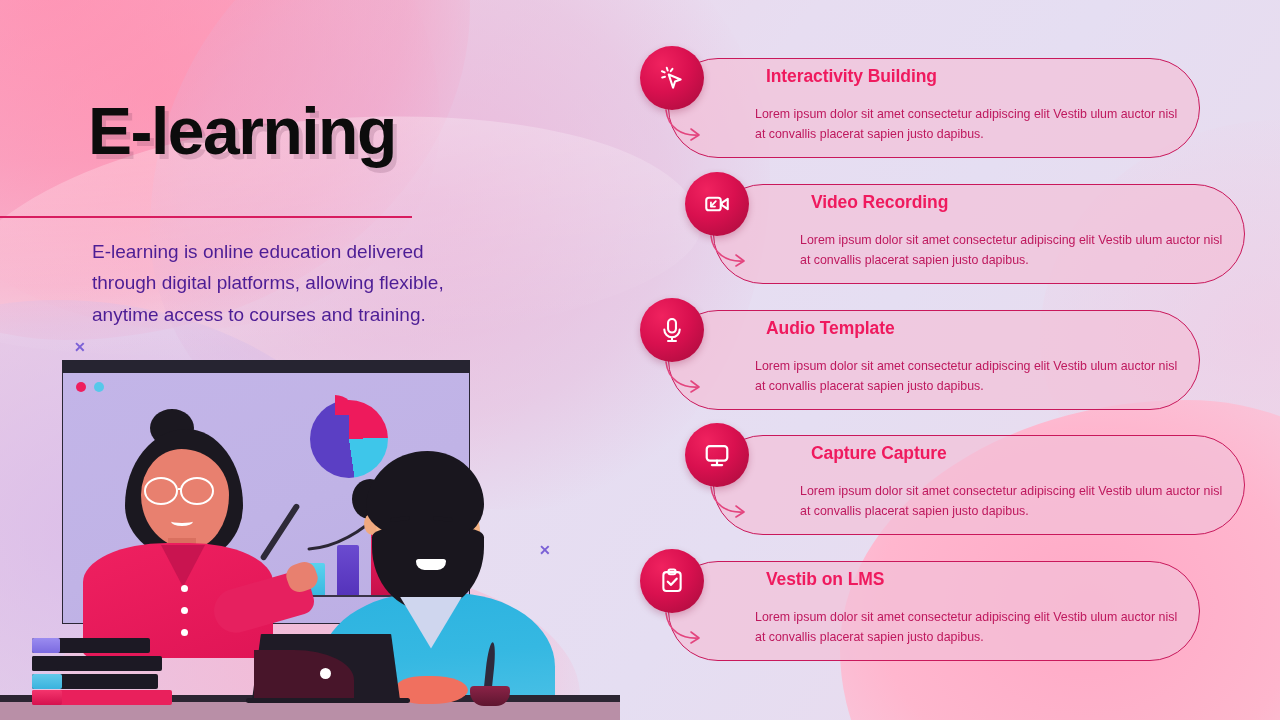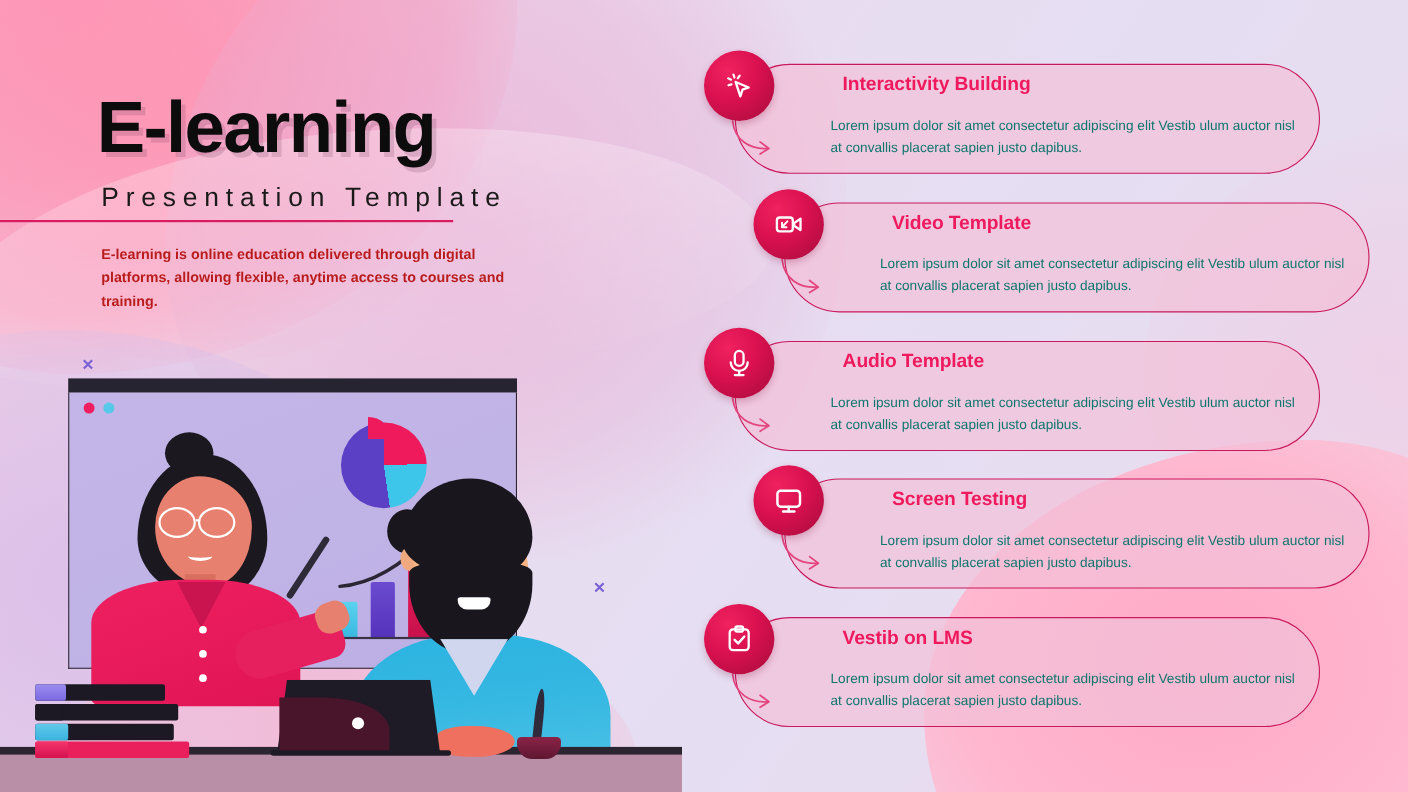--- a/index.html
+++ b/index.html
@@ -52,38 +52,38 @@
     border-radius: 50% 50% 45% 55% / 52% 48% 52% 48%;
   }
   .swoosh {
     position:absolute; left:-60px; top:120px; width:760px; height:230px;
     background: linear-gradient(180deg, rgba(255,255,255,.28), rgba(255,255,255,0));
     border-radius: 50% 50% 45% 55% / 70% 60% 40% 30%;
     transform: rotate(-5deg);
   }
 
   
-  .left { position:absolute; left:0; top:0; width:620px; height:544px; }
+  .left { position:absolute; left:0; top:16px; width:620px; height:544px; }
   .title {
     position:absolute; left:88px; top:82px;
     font-size: 66px; font-weight: 800; letter-spacing:-1.5px;
     color:#0c0c0c; line-height:1;
     text-shadow: 4px 5px 0 rgba(90,40,70,.17);
   }
   .subtitle {
     position:absolute; left:92px; top:166px;
     font-size: 24px; letter-spacing: 6.2px; color:#1a1a1a; font-weight:400;
   }
   .divider {
     position:absolute; left:0; top:200px; width:412px; height:1.6px;
     background:#d81c5f;
   }
   .lead {
     position:absolute; left:92px; top:220px; width:400px;
-    font-size:13px; line-height:1.65; color:#b91c1c;font-weight:bold;
+    font-size:19px; line-height:1.65; color:#4c1d95;
   }
   .xmark { position:absolute; color:#7b61d6; font-size:14px; font-weight:600; }
   .xm1 { left:74px; top:323px; }
   .xm2 { left:539px; top:526px; }
 
   
   .illus { position:absolute; left:0; top:330px; width:620px; height:390px; }
   .monitor { position:absolute; left:62px; top:14px; width:408px; height:264px; }
   .mon-bar { position:absolute; left:0; top:0; width:100%; height:13px; background:#262431; }
   .mon-screen {
@@ -203,41 +203,40 @@
   .badge svg { width:28px; height:28px; }
   .arrow {
     position:absolute; left:22px; top:50px; width:44px; height:36px; z-index:2;
   }
   .card-title {
     position:absolute; left:0; top:8px; font-size:17.5px; font-weight:800; color:#ef1a5e;
     letter-spacing:-.1px;
     margin-left:11px;
   }
   .card-body {
-    position:absolute; left:0; top:46px; width:430px; font-size:12.4px; line-height:1.62; color:#0f766e;
+    position:absolute; left:0; top:46px; width:430px; font-size:12.4px; line-height:1.62; color:#be185d;
   }
 </style>
 </head>
 <body>
 
 <div class="slide">
 
   <div class="bg-base"></div>
   <div class="blob blob-tl"></div>
   <div class="blob blob-tl2"></div>
   <div class="blob blob-mid"></div>
   <div class="blob blob-left-low"></div>
   <div class="blob blob-bottom-pink"></div>
   <div class="blob blob-r-mid"></div>
   <div class="blob blob-br"></div>
   <div class="swoosh"></div>
 
   <div class="left">
     <div class="title">E-learning</div>
-    <div class="subtitle">Presentation Template</div>
     <div class="divider"></div>
     <div class="lead">E-learning is online education delivered through digital platforms, allowing flexible, anytime access to courses and training.</div>
 
     <div class="xmark xm1">✕</div>
     <div class="xmark xm2">✕</div>
 
     <div class="illus">
 
       <div class="monitor">
         <div class="mon-bar"></div>
@@ -354,21 +353,21 @@
         <path d="M29 21 L37 27 L29 32" stroke="#e3457e" stroke-width="1.6" fill="none" stroke-linecap="round" stroke-linejoin="round"></path>
       </svg>
       <div class="badge">
         <svg viewBox="0 0 24 24">
           <rect x="2.8" y="6.6" width="12.4" height="10.8" rx="2.2" fill="none" stroke="#fff" stroke-width="1.8"></rect>
           <path d="M16.2 11.0 L21.2 7.6 V16.4 L16.2 13.0 Z" fill="none" stroke="#fff" stroke-width="1.8" stroke-linejoin="round"></path>
           <path d="M11.0 9.6 L6.8 14.0" stroke="#fff" stroke-width="1.5" stroke-linecap="round"></path>
           <path d="M6.8 10.6 V14.2 H10.3" stroke="#fff" stroke-width="1.5" fill="none" stroke-linecap="round" stroke-linejoin="round"></path>
         </svg>
       </div>
-      <div class="card-title" style="left:115px">Video Template</div>
+      <div class="card-title" style="left:115px">Video Recording</div>
       <div class="card-body" style="left:115px">Lorem ipsum dolor sit amet consectetur adipiscing elit Vestib ulum auctor nisl at convallis placerat sapien justo dapibus.</div>
     </div>
 
     <div class="card-row" style="left:20px; top:310px;">
       <div class="card"></div>
       <svg class="arrow" viewBox="0 0 44 36">
         <path d="M4 2 C 6 20, 20 28, 36 27" stroke="#e3457e" stroke-width="1.6" fill="none" stroke-linecap="round"></path>
         <path d="M29 21 L37 27 L29 32" stroke="#e3457e" stroke-width="1.6" fill="none" stroke-linecap="round" stroke-linejoin="round"></path>
       </svg>
       <div class="badge">
@@ -389,21 +388,21 @@
         <path d="M4 2 C 6 20, 20 28, 36 27" stroke="#e3457e" stroke-width="1.6" fill="none" stroke-linecap="round"></path>
         <path d="M29 21 L37 27 L29 32" stroke="#e3457e" stroke-width="1.6" fill="none" stroke-linecap="round" stroke-linejoin="round"></path>
       </svg>
       <div class="badge">
         <svg viewBox="0 0 24 24">
           <rect x="3.2" y="4.4" width="17.6" height="12.4" rx="2.6" fill="none" stroke="#fff" stroke-width="1.9"></rect>
           <path d="M12 16.8 V20.4" stroke="#fff" stroke-width="1.9" stroke-linecap="round"></path>
           <path d="M7.6 20.6 H16.4" stroke="#fff" stroke-width="1.9" stroke-linecap="round"></path>
         </svg>
       </div>
-      <div class="card-title" style="left:115px">Screen Testing</div>
+      <div class="card-title" style="left:115px">Capture Capture</div>
       <div class="card-body" style="left:115px">Lorem ipsum dolor sit amet consectetur adipiscing elit Vestib ulum auctor nisl at convallis placerat sapien justo dapibus.</div>
     </div>
 
     <div class="card-row" style="left:20px; top:561px;">
       <div class="card"></div>
       <svg class="arrow" viewBox="0 0 44 36">
         <path d="M4 2 C 6 20, 20 28, 36 27" stroke="#e3457e" stroke-width="1.6" fill="none" stroke-linecap="round"></path>
         <path d="M29 21 L37 27 L29 32" stroke="#e3457e" stroke-width="1.6" fill="none" stroke-linecap="round" stroke-linejoin="round"></path>
       </svg>
       <div class="badge">

